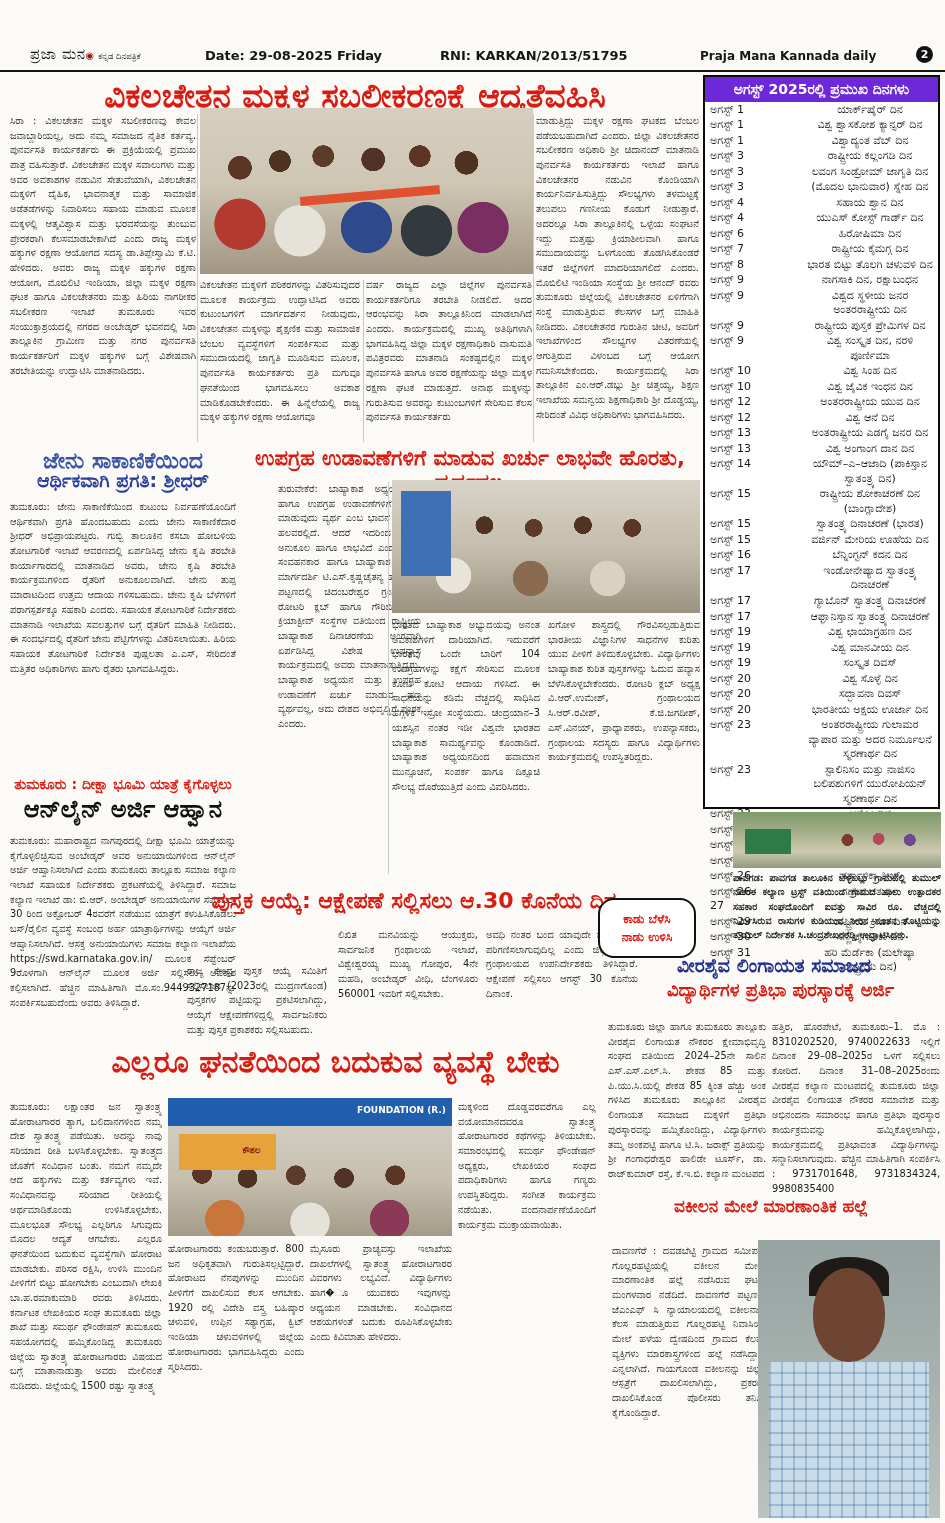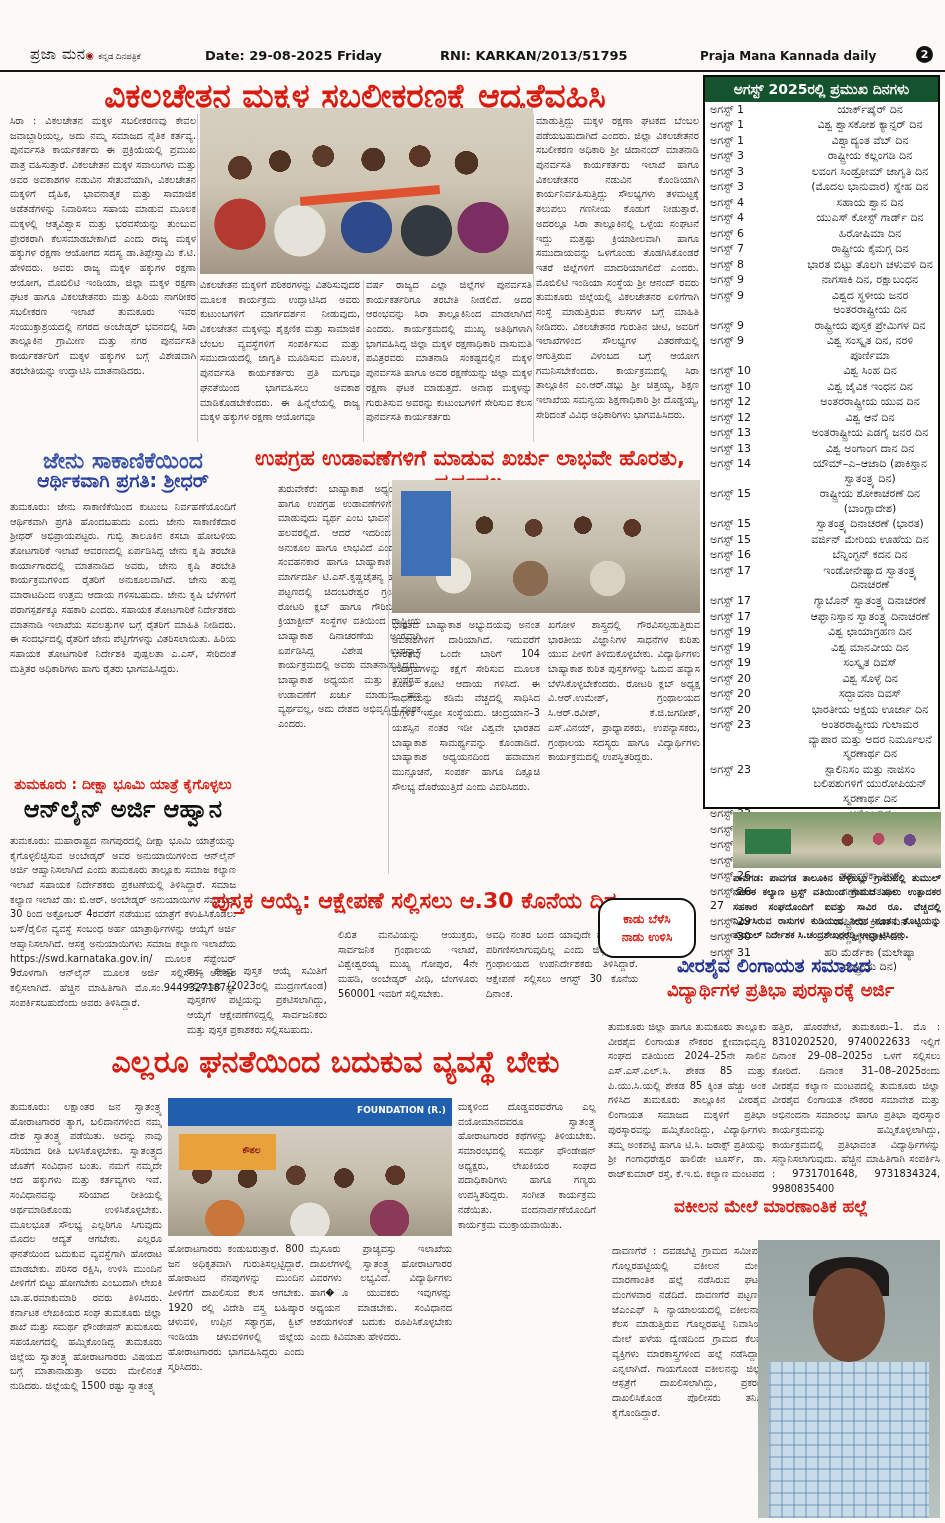--- a/index.html
+++ b/index.html
@@ -39,21 +39,21 @@
       radial-gradient(circle 12px at 80% 33%, #4e3222 97%, transparent),
       radial-gradient(circle 26px at 12% 70%, #b23a2e 97%, transparent),
       radial-gradient(circle 26px at 30% 74%, #e5e2da 97%, transparent),
       radial-gradient(circle 26px at 50% 72%, #2e4a8a 97%, transparent),
       radial-gradient(circle 26px at 68% 74%, #323a40 97%, transparent),
       radial-gradient(circle 26px at 85% 72%, #7a2e62 97%, transparent),
       linear-gradient(180deg,#d6cfc0 0%,#cfc6b4 45%,#a39684 100%);}
   #lead-photo .ribbon{position:absolute;left:30%;top:50%;width:42%;height:9px;background:#e0512f;transform:rotate(-5deg);}
   
   #sidebar{left:703px;top:75px;width:237px;height:734px;border:2px solid #0b0b0b;background:#fff;box-sizing:border-box;}
-  #sidebar-title{background:#14532d;color:#fff;text-align:center;font-weight:bold;font-size:14px;padding:4px 2px;}
+  #sidebar-title{background:#6d28d9;color:#fff;text-align:center;font-weight:bold;font-size:14px;padding:4px 2px;}
   .aug-row{display:flex;font-size:11px;line-height:1.32;padding:0.5px 5px;gap:40px;}
   .aug-date{width:57px;flex:none;}
   .aug-event{flex:1;text-align:center;}
   
   #honey-h1{left:10px;top:448px;width:226px;font-size:22px;color:#3a53a8;}
   #honey-h2{left:10px;top:469px;width:226px;font-size:19px;color:#2b3f9e;}
   #honey-body{left:10px;top:500px;width:226px;height:272px;}
   #online-kicker{left:10px;top:776px;width:226px;font-size:14px;}
   #online-headline{left:10px;top:795px;width:226px;font-size:24px;color:#101010;}
   #online-body{left:10px;top:834px;width:226px;height:204px;}

